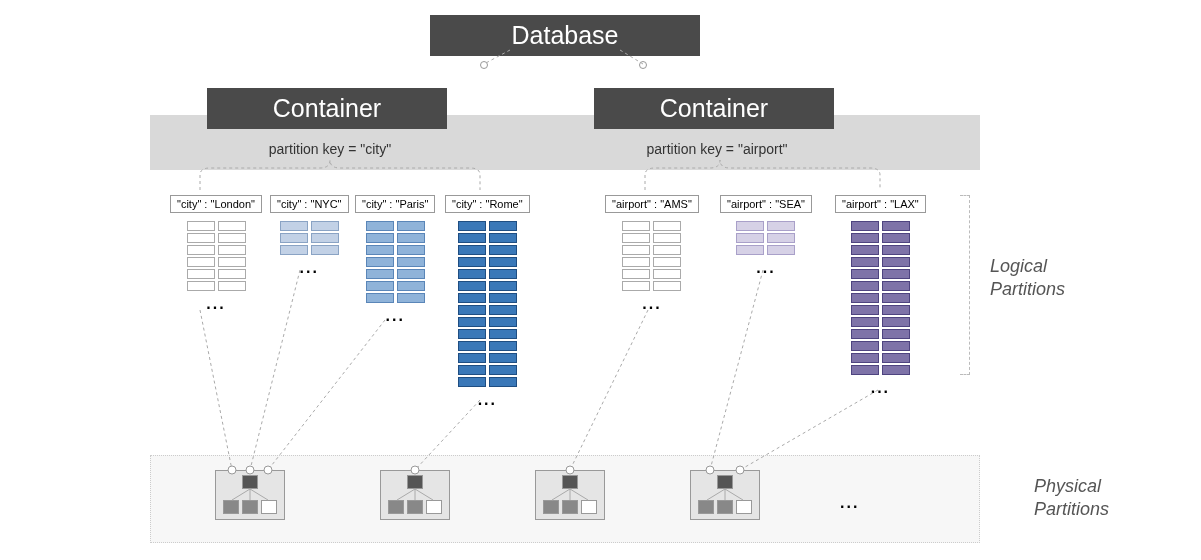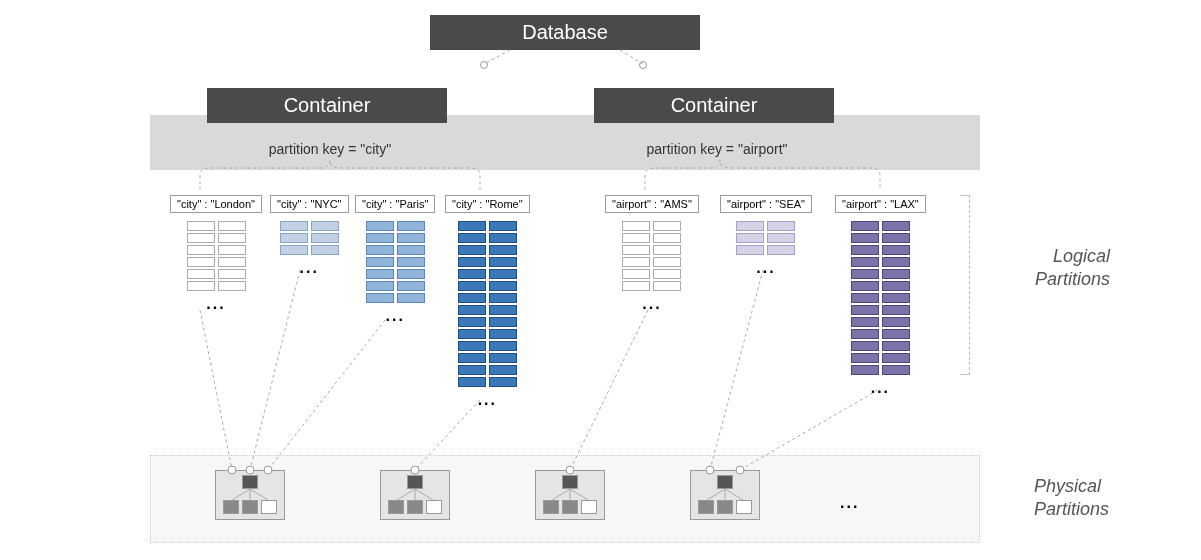--- a/index.html
+++ b/index.html
@@ -1,17 +1,17 @@
 <!DOCTYPE html>
 <html><head>
 <meta charset="utf-8">
 <style>
 * { box-sizing: border-box; margin: 0; padding: 0; }
 body { font-family: "Segoe UI", Arial, sans-serif; width: 1201px; height: 560px; position: relative; background: #fff; }
-.box-header { background: #4a4a4a; color: #fff; text-align: center; padding: 6px 16px; font-size: 20px; }
+.box-header { background: #4a4a4a; color: #fff; text-align: center; padding: 6px 16px; font-size: 25px; }
 .gray-strip { background: #d9d9d9; position: absolute; }
 .partition-key { font-size: 14px; text-align: center; padding: 6px 0; color: #333; }
 .pill { background: #fff; border: 1px solid #999; font-size: 11px; padding: 2px 6px; white-space: nowrap; display: inline-block; }
 .grid { display: flex; gap: 3px; margin-top: 8px; }
 .col { display: flex; flex-direction: column; gap: 2px; }
 .cell { width: 28px; height: 10px; border: 1px solid #666; }
 .white .cell { background: #fff; border-color: #aaa; }
 .lightblue .cell { background: #c2d1e6; border-color: #8aa3c4; }
 .midblue .cell { background: #8fb3d9; border-color: #5a86b8; }
 .blue .cell { background: #3a78b8; border-color: #1f4e82; }
@@ -214,21 +214,21 @@
         <div class="cell"></div>
         <div class="cell"></div>
         <div class="cell"></div>
         <div class="cell"></div>
       </div>
     </div>
   <div class="dots">...</div>
 </div>
 
 <div class="bracket" style="left:960px; top:195px; height:180px;"></div>
-<div class="label-right" style="left:990px; top:245px; width:120px; line-height:1.3;text-align:right;">Logical Partitions</div>
+<div class="label-right" style="left:990px; top:255px; width:120px; line-height:1.3;">Logical Partitions</div>
 
 <div class="physical-strip" style="left:150px; top:455px; width:830px; height:88px;"></div>
 <div class="label-right" style="left:1034px; top:475px; width:120px; line-height:1.3;">Physical Partitions</div>
 
 <div class="server" style="left:195px; top:470px;">
   <div class="server-box" style="left:20px; top:0; width:70px; height:50px; background:#e5e5e5;"></div>
   <div class="server-box" style="left:47px; top:5px; width:16px; height:14px; background:#555;"></div>
   <div class="server-box" style="left:28px; top:30px; width:16px; height:14px; background:#888;"></div>
   <div class="server-box" style="left:47px; top:30px; width:16px; height:14px; background:#888;"></div>
   <div class="server-box" style="left:66px; top:30px; width:16px; height:14px; background:#fff;"></div>

